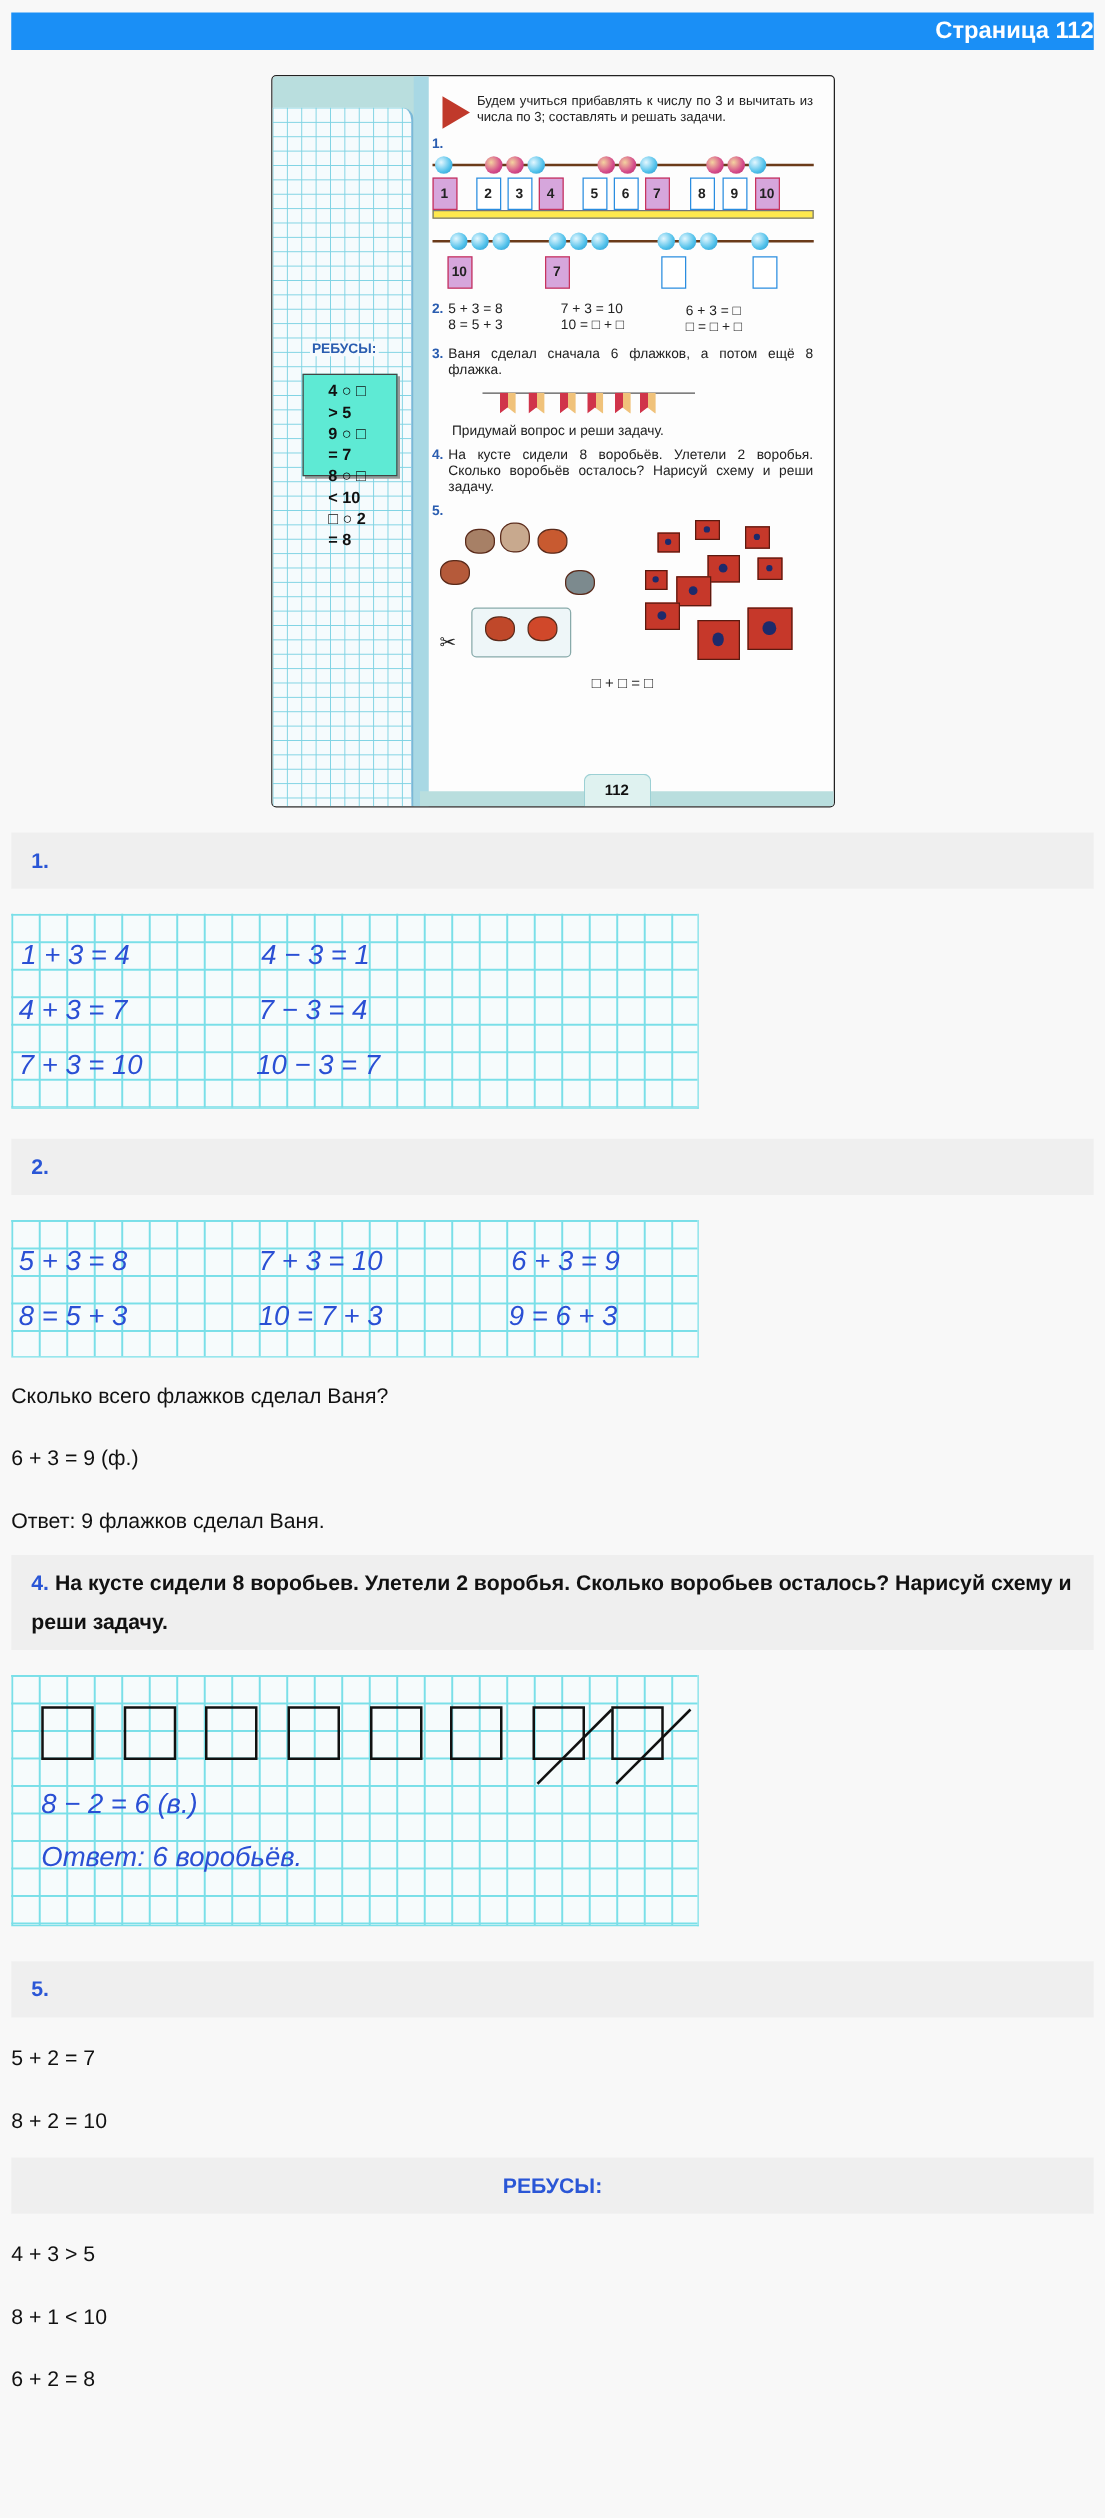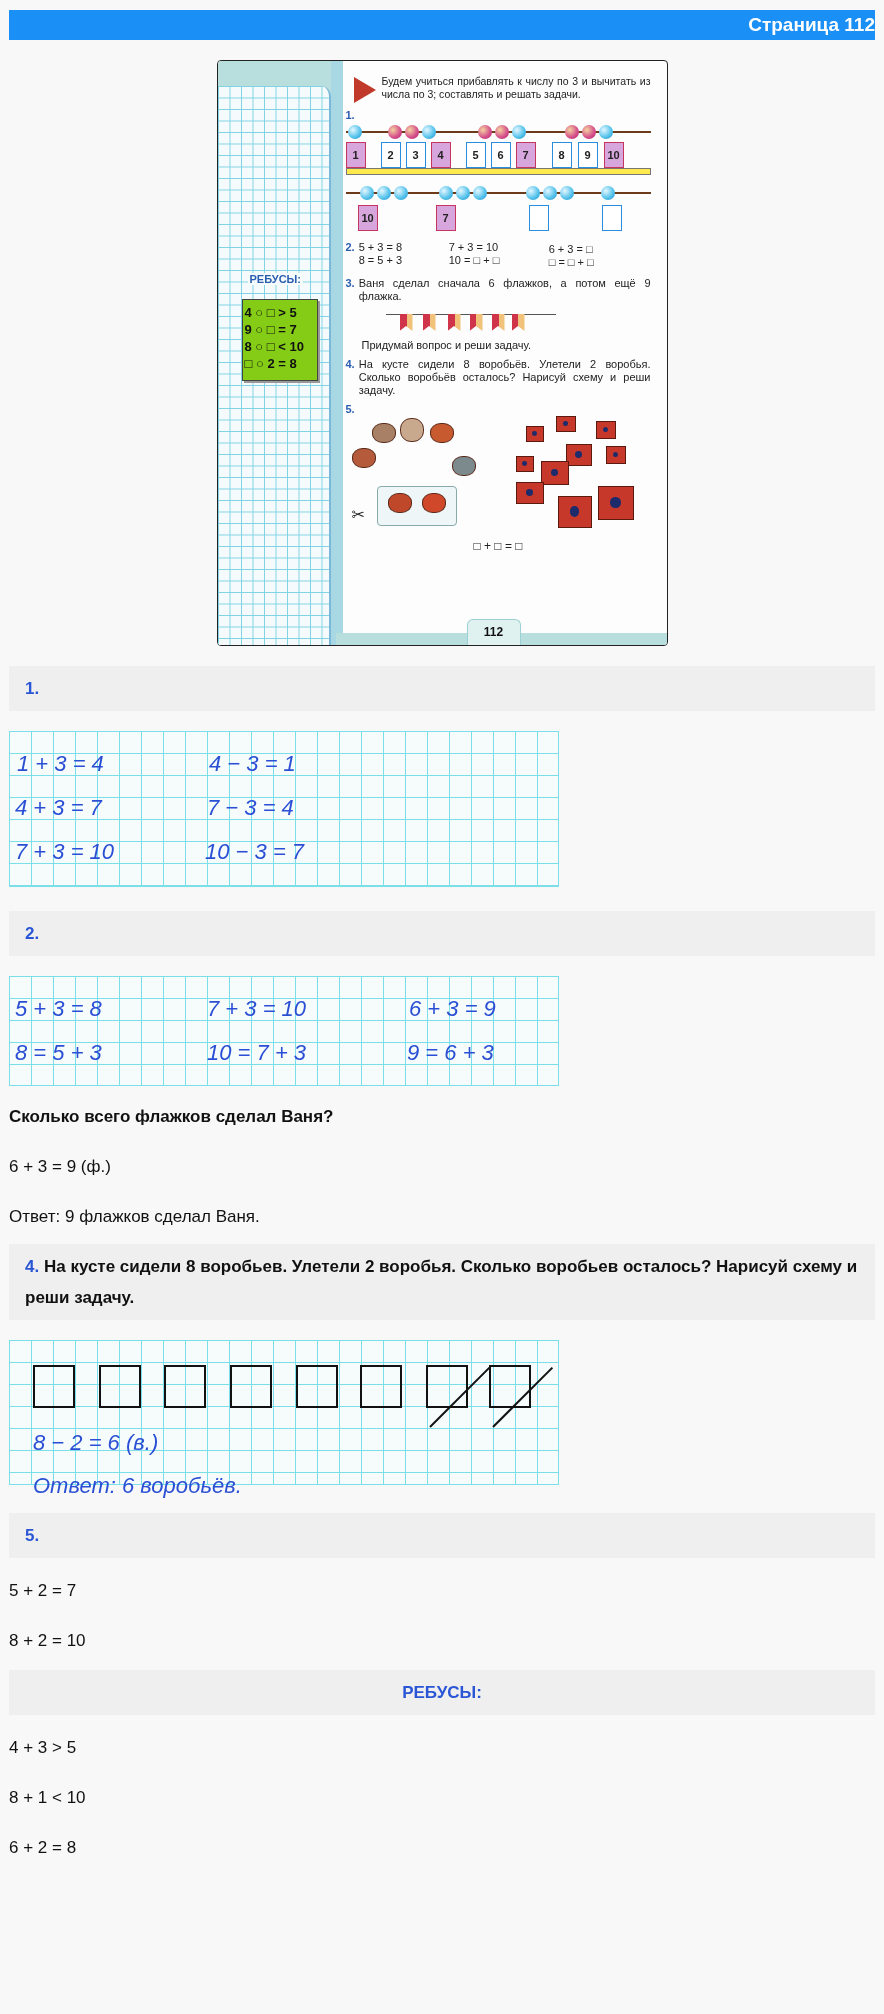--- a/index.html
+++ b/index.html
@@ -10,21 +10,21 @@
   
   .book-wrap { display: flex; justify-content: center; margin-top: 20px; }
   .book { position: relative; width: 451px; height: 586px; border: 1.5px solid #222; border-radius: 4px; background: #fdfdfd; overflow: hidden; }
   .book-left { position: absolute; left: 0; top: 0; width: 118px; height: 100%; background: #b9dede; }
   .book-left-grid { position: absolute; left: 0; top: 25px; width: 113px; bottom: 0; border-top-right-radius: 10px;
     background-color: #f5fbfd;
     background-image: linear-gradient(#7fd3e3 1px, transparent 1px), linear-gradient(90deg, #7fd3e3 1px, transparent 1px);
     background-size: 11.5px 11.5px; border-right: 2px solid #7ab8d8; }
   .book-strip { position: absolute; left: 113px; top: 0; width: 12px; height: 100%; background: #a8d8e4; }
   .rebus-title { position: absolute; left: 30px; top: 212px; color: #2a5db0; font-weight: bold; font-size: 11px; background: #f5fbfd; padding: 0 2px; }
-  .rebus-box { position: absolute; left: 24px; top: 238px; width: 76px; height: 82px; background: #84cc16; border: 1.5px solid #444; box-shadow: 2px 2px 0 #999; padding: 4px 2px; font-weight: bold; font-size: 13px; line-height: 17px; color: #111; }
+  .rebus-box { position: absolute; left: 24px; top: 238px; width: 76px; height: 82px; background: #5eead4; border: 1.5px solid #444; box-shadow: 2px 2px 0 #999; padding: 4px 20px; font-weight: bold; font-size: 13px; line-height: 17px; color: #111; }
   .book-right { position: absolute; left: 116px; top: 0; right: 0; height: 100%; padding: 14px 16px 0 12px; font-size: 11px; line-height: 13px; color: #222; }
   .intro { display: flex; gap: 6px; margin-left: 8px; }
   .tri { width: 0; height: 0; border-top: 13px solid transparent; border-bottom: 13px solid transparent; border-left: 22px solid #c0392b; flex: none; margin-top: 2px; }
   .intro-text { font-size: 10.5px; line-height: 13px; text-align: justify; }
   .bnum { color: #2a5db0; font-weight: bold; margin-right: 4px; }
   .abacus { position: relative; height: 16px; margin: 2px 0; }
   .abacus .wire { position: absolute; left: 0; right: 0; top: 7px; height: 1.5px; background: #6b3b1a; }
   .abacus .bead { position: absolute; top: 1px; width: 14px; height: 14px; border-radius: 50%; }
   .bead.b { background: radial-gradient(circle at 35% 35%, #e3f7ff, #4fc0ea 60%, #2b8fc4); }
   .bead.p { background: radial-gradient(circle at 35% 35%, #f4d2a0, #d44b8a 60%, #b2306b); }
@@ -53,21 +53,21 @@
   .sec-head.center { text-align: center; color: #2a56d6; }
   .grid { position: relative; width: 550px;
     background-color: #f6fbfc;
     background-image: linear-gradient(#7adfe8 1.5px, transparent 1.5px), linear-gradient(90deg, #7adfe8 1.5px, transparent 1.5px);
     background-size: 22px 22px; background-position: 0 0;
     border-right: 1.5px solid #7adfe8; border-bottom: 1.5px solid #7adfe8; }
   .hw { position: absolute; color: #2a4fd4; font-style: italic; font-size: 22px; font-family: "Liberation Sans", sans-serif; white-space: nowrap; }
   .sq { position: absolute; width: 42px; height: 43px; border: 2.5px solid #111; }
   .slash { position: absolute; height: 2px; background: #111; transform-origin: left center; }
   p.txt { font-size: 17px; line-height: 22px; margin: 0; }
-  p.bold { font-weight: bold; }
+  p.bold { font-weight: normal; }
 </style>
 </head>
 <body>
 
 <div class="page">
 
   <div class="title-bar">Страница 112</div>
 
   <div class="book-wrap">
     <div class="book">
@@ -148,21 +148,21 @@
             <div>10 = □ + □</div>
           </div>
           <div class="eqcol" style="margin-top:2px">
             <div>6 + 3 = □</div>
             <div>□ = □ + □</div>
           </div>
         </div>
 
         <div style="margin-top:8px; display:flex;">
           <span class="bnum">3.</span>
-          <span style="text-align:justify">Ваня сделал сначала 6 флажков, а потом ещё 9 флажка.</span>
+          <span style="text-align:justify">Ваня сделал сначала 6 флажков, а потом ещё 8 флажка.</span>
         </div>
         <div class="flags">
           <div class="rope"></div>
           <div class="flag" style="left:14px"></div>
           <div class="flag" style="left:37px"></div>
           <div class="flag" style="left:62px"></div>
           <div class="flag" style="left:84px"></div>
           <div class="flag" style="left:106px"></div>
           <div class="flag" style="left:126px"></div>
         </div>
@@ -234,21 +234,21 @@
   </div>
 
   <p class="txt bold" style="margin-top:20px;">Сколько всего флажков сделал Ваня?</p>
   <p class="txt" style="margin-top:28px;">6 + 3 = 9 (ф.)</p>
   <p class="txt" style="margin-top:28px;">Ответ: 9 флажков сделал Ваня.</p>
 
   <div class="sec-head" style="margin-top:16px;">
     <span class="num">4.</span>
     <span>На кусте сидели 8 воробьев. Улетели 2 воробья. Сколько воробьев осталось? Нарисуй схему и реши задачу.</span>
   </div>
-  <div class="grid" style="margin-top:20px;height:145px;">
+  <div class="grid" style="margin-top:20px;height:201px;">
     <div class="sq" style="left:24px;top:25px"></div>
     <div class="sq" style="left:90px;top:25px"></div>
     <div class="sq" style="left:155px;top:25px"></div>
     <div class="sq" style="left:221px;top:25px"></div>
     <div class="sq" style="left:287px;top:25px"></div>
     <div class="sq" style="left:351px;top:25px"></div>
     <div class="sq" style="left:417px;top:25px"></div>
     <div class="sq" style="left:480px;top:25px"></div>
     <div class="slash" style="left:421px;top:86px;width:84px;transform:rotate(-45deg)"></div>
     <div class="slash" style="left:484px;top:86px;width:84px;transform:rotate(-45deg)"></div>

